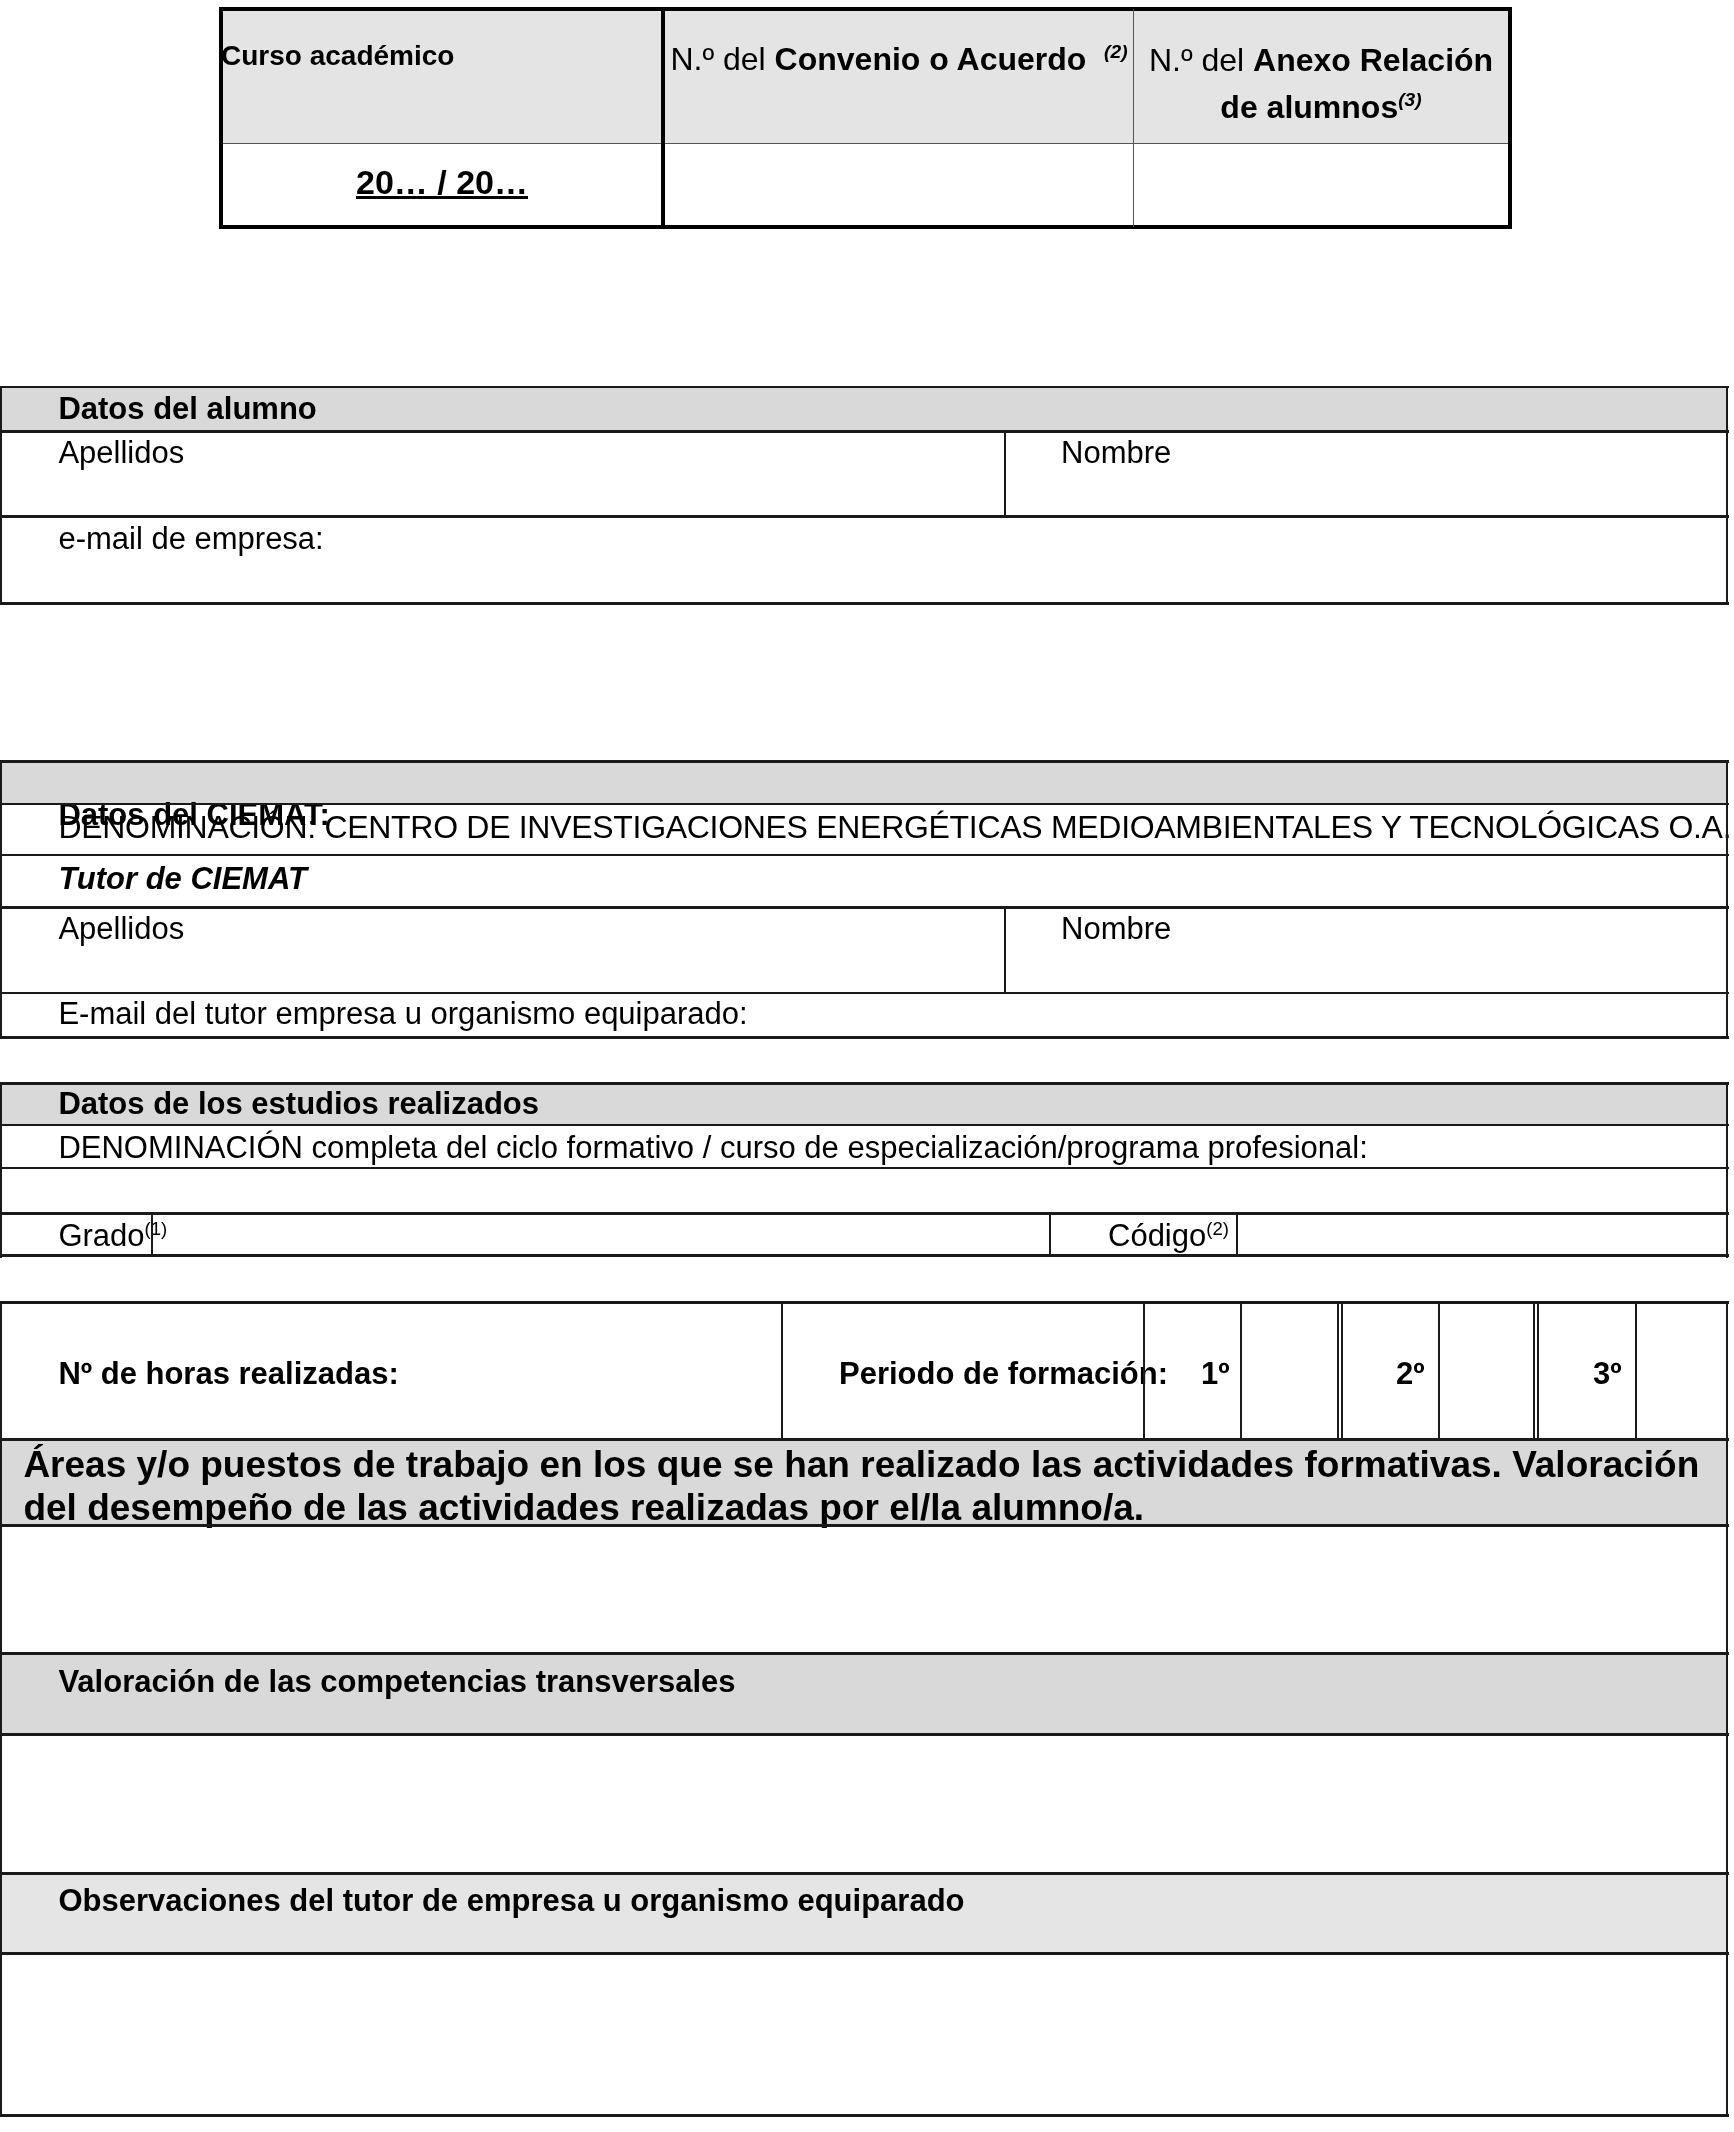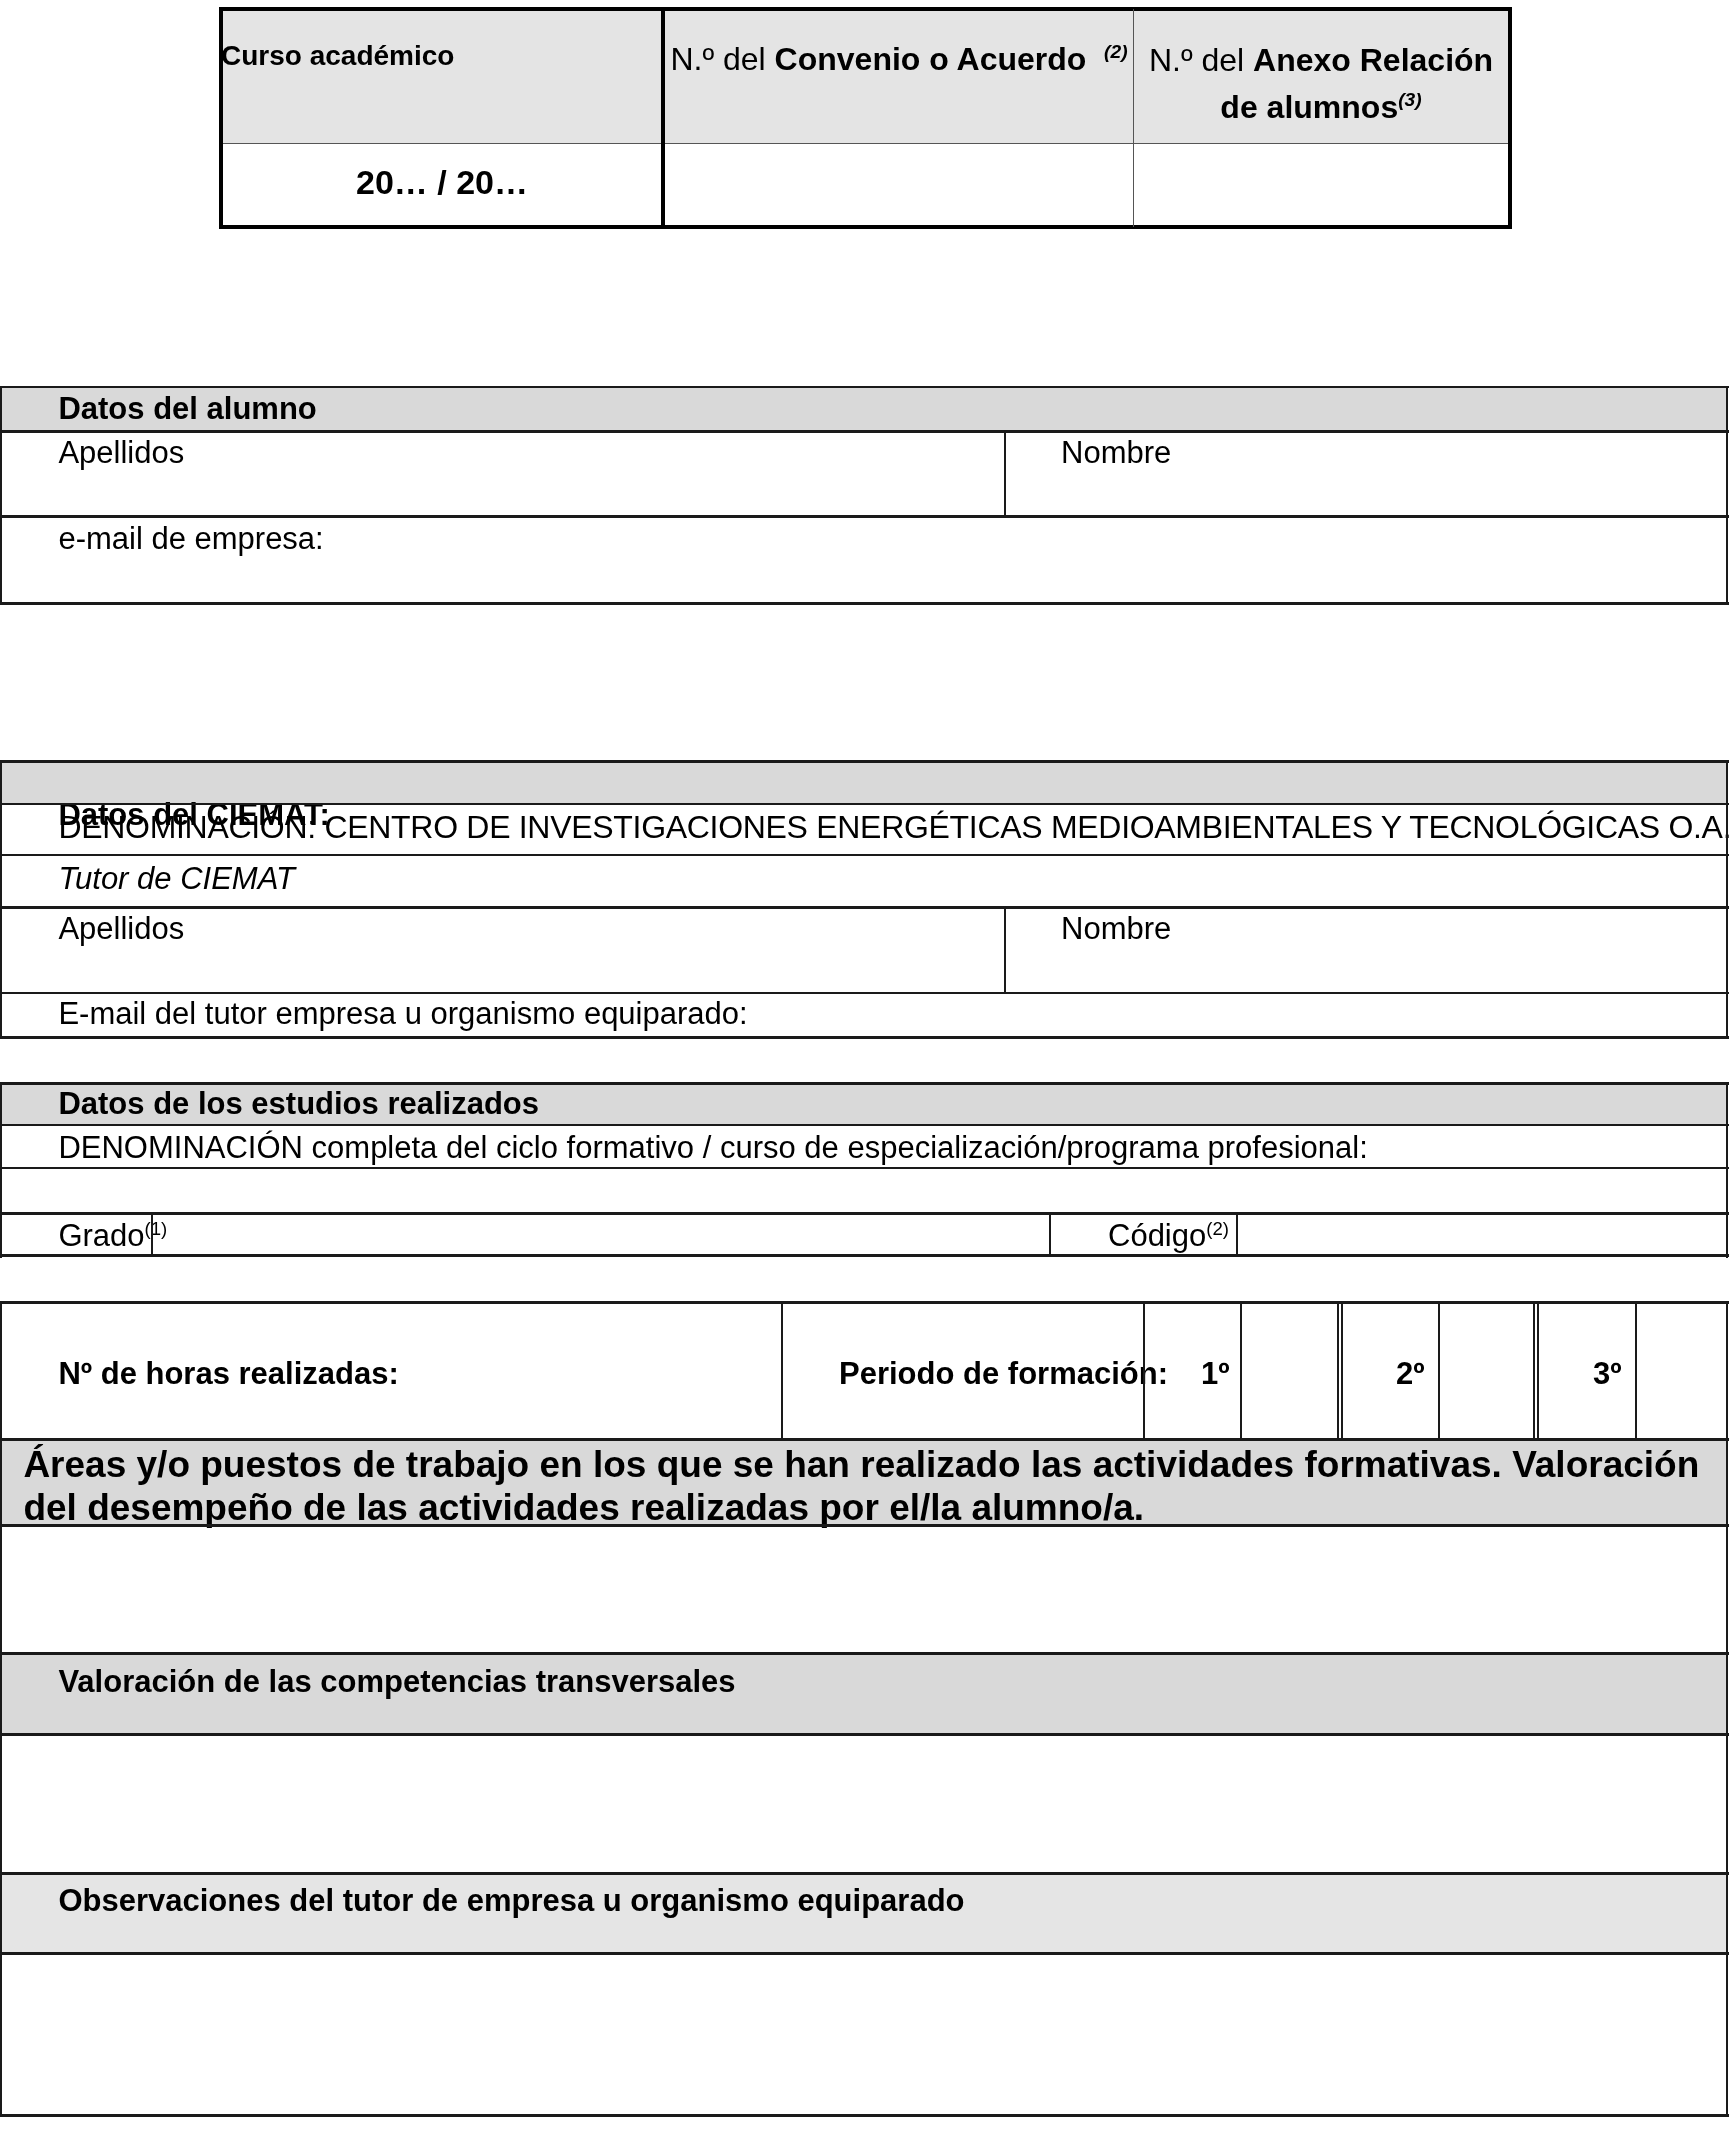--- a/index.html
+++ b/index.html
@@ -11,42 +11,42 @@
   .hdr { background:#d9d9d9; }
   .hdr2 { background:#e5e5e5; }
   .top-hdr { background:#e4e4e4; }
   .line-h { position:absolute; height:2px; background:#1a1a1a; }
   .line-v { position:absolute; width:2px; background:#1a1a1a; }
   .thick-h { position:absolute; height:3.9px; background:#000; }
   .thick-v { position:absolute; width:3.9px; background:#000; }
   .thin-v { position:absolute; width:1px; background:#555; }
   .thin-h { position:absolute; height:1px; background:#555; }
   sup { font-size:60%; line-height:0; }
-  .it { font-style:italic; font-weight:normal; }
+  .it { font-style:italic; font-weight:bold; }
   .lbl { position:absolute; left:23.4px; font-size:31px; line-height:37px; white-space:nowrap;margin-left:35px; }
   .input-area { position:absolute; box-sizing:border-box; }
 </style>
 </head>
 <body>
 
 <div>
   <div class="abs top-hdr" style="left:221px;top:8.8px;width:1287px;height:135px;"></div>
 
   <div class="cell b" style="left:221px;top:37px;width:442px;text-align:left;font-size:28px;">Curso académico</div>
 
   <div class="cell" style="left:665px;top:41px;width:468px;text-align:center;font-size:32px;">
     <span>N.º del </span><span class="b">Convenio o Acuerdo</span>&nbsp;&nbsp;<sup><i class="b">(2)</i></sup>
   </div>
 
   <div class="cell" style="left:1134px;top:37px;width:374px;text-align:center;font-size:32px;line-height:47px;">
     <span>N.º del </span><span class="b">Anexo Relación</span><br>
     <span class="b">de alumnos</span><sup><i class="b">(3)</i></sup>
   </div>
 
-  <div class="cell b" style="left:221px;top:164px;width:442px;text-align:center;font-size:34px;">20… / 20…</div>
+  <div class="cell b" style="left:221px;top:164px;width:442px;text-align:center;font-size:34px;text-decoration:underline;">20… / 20…</div>
   <div class="input-area" style="left:665px;top:144px;width:468px;height:82px;"></div>
   <div class="input-area" style="left:1134px;top:144px;width:374px;height:82px;"></div>
 
   <div class="thick-h" style="left:219px;top:6.8px;width:1292px;"></div>
   <div class="thin-h" style="left:221px;top:143px;width:1287px;"></div>
   <div class="thick-h" style="left:219px;top:225px;width:1292px;"></div>
   <div class="thick-v" style="left:219px;top:6.8px;height:222px;"></div>
   <div class="thick-v" style="left:661px;top:6.8px;height:222px;"></div>
   <div class="thin-v" style="left:1133px;top:8.8px;height:218px;"></div>
   <div class="thick-v" style="left:1508px;top:6.8px;height:222px;"></div>

